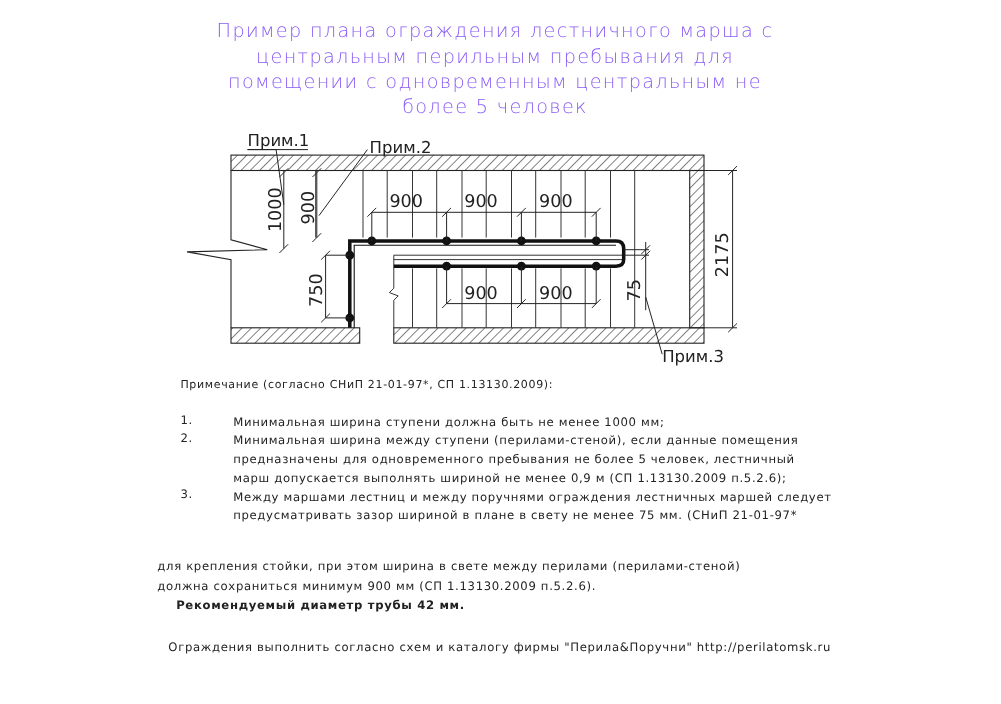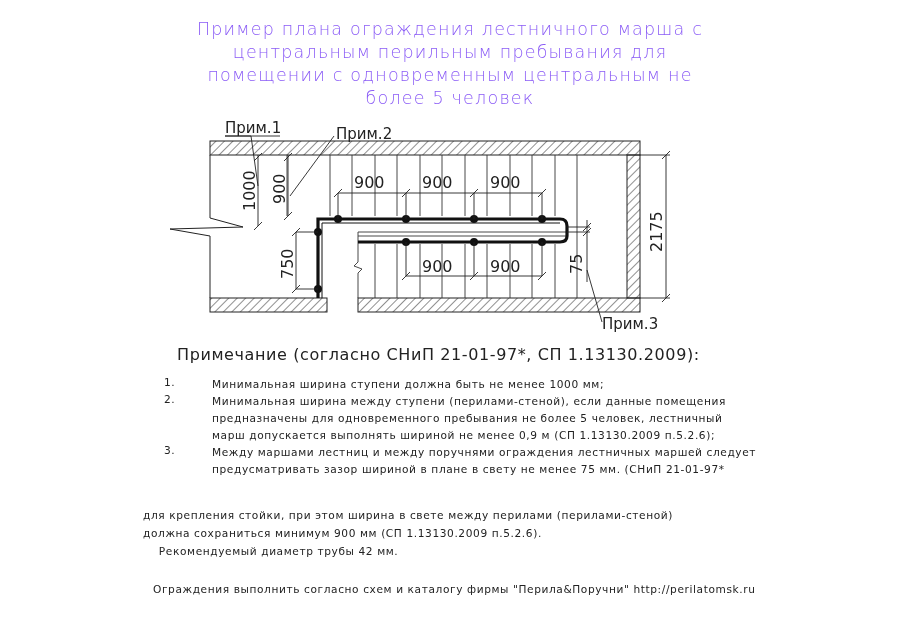--- a/index.html
+++ b/index.html
@@ -159,21 +159,21 @@
   </g>
 
   <g>
     <text class="lbl" x="225" y="133">Прим.1</text>
     <line x1="225" y1="136" x2="280" y2="136" stroke="#222" stroke-width="0.9"></line>
     <text class="lbl" x="336" y="139">Прим.2</text>
     <text class="lbl" x="602" y="329">Прим.3</text>
   </g>
 </svg>
 
-<div class="notes-head" style="font-size:16px;letter-spacing:0.6px;color:#222;margin-left:13px;">Примечание (согласно СНиП 21-01-97*, СП 1.13130.2009):</div>
+<div class="notes-head" style="font-size:10px;letter-spacing:0.6px;color:#222;">Примечание (согласно СНиП 21-01-97*, СП 1.13130.2009):</div>
 
 <div class="item" style="left:164px;top:376px;font-size:10.6px;letter-spacing:0.6px;color:#222;">
   <span class="num">1.</span>
   <div class="txt">
     <div>Минимальная ширина ступени должна быть не менее 1000 мм;</div>
   </div>
 </div>
 
 <div class="item" style="left:164px;top:393px;font-size:10.6px;letter-spacing:0.6px;color:#222;">
   <span class="num">2.</span>
@@ -188,16 +188,16 @@
   <span class="num">3.</span>
   <div class="txt">
     <div>Между маршами лестниц и между поручнями ограждения лестничных маршей следует</div>
     <div>предусматривать зазор шириной в плане в свету не менее 75 мм. (СНиП 21-01-97*</div>
   </div>
 </div>
 
 <div class="warn">
   <div>для крепления стойки, при этом ширина в свете между перилами (перилами-стеной)</div>
   <div>должна сохраниться минимум 900 мм (СП 1.13130.2009 п.5.2.6).</div>
-  <div style="white-space:pre;">    Рекомендуемый диаметр трубы 42 мм.</div>
+  <div style="white-space:pre;font-weight:bold;">    Рекомендуемый диаметр трубы 42 мм.</div>
 </div>
 
 <div class="footer">Ограждения выполнить согласно схем и каталогу фирмы "Перила&amp;Поручни" http://perilatomsk.ru</div>
 
 </body></html>

